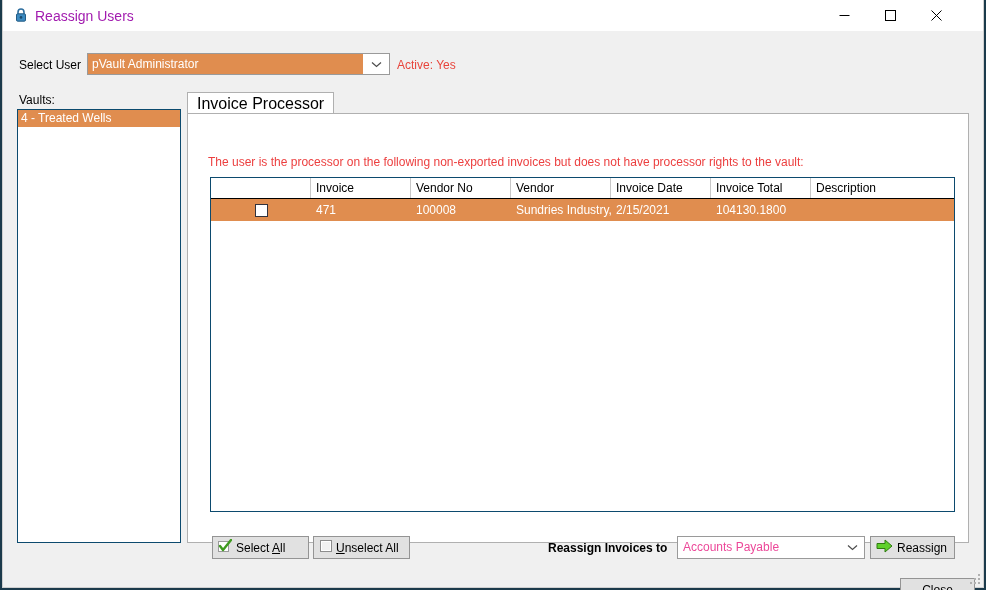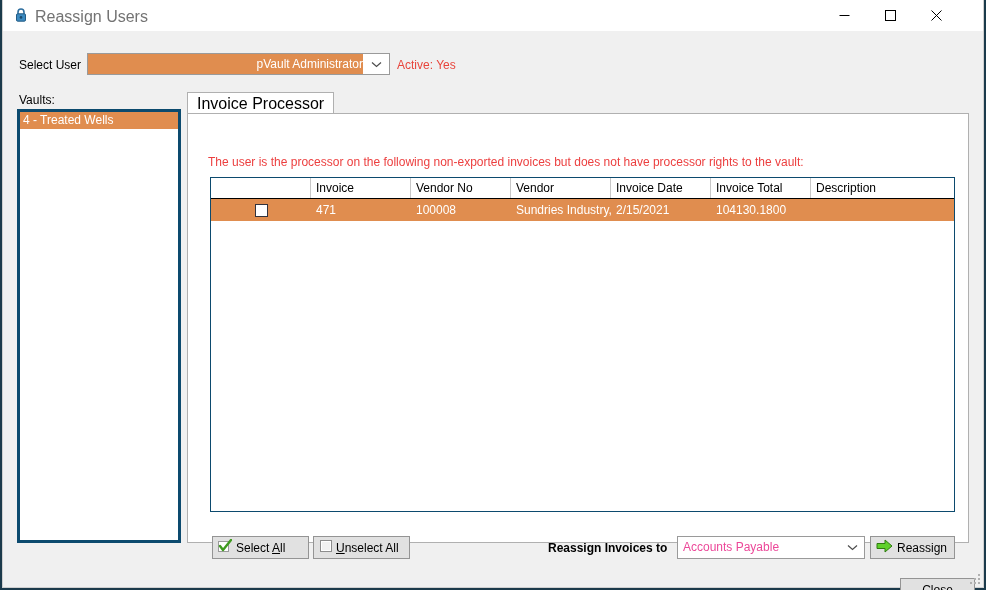--- a/index.html
+++ b/index.html
@@ -39,22 +39,22 @@
     border-bottom: 1px solid #ffffff;
   }
   #title-icon {
     position: absolute;
     left: 10px; top: 7px;
     width: 16px; height: 16px;
   }
   #title-text {
     position: absolute;
     left: 32px; top: 8px;
-    font-size: 16px;
-    color: #737373;
+    font-size: 14px;
+    color: #a21caf;
     white-space: nowrap;
   }
   .wincontrol {
     position: absolute;
     top: 0;
     width: 46px;
     height: 31px;
     display: flex;
     align-items: center;
     justify-content: center;
@@ -78,21 +78,20 @@
     left: 16px; top: 27px;
     font-size: 12px;
   }
   #user-combo {
     position: absolute;
     left: 84px; top: 22px;
     width: 303px; height: 22px;
     border: 1px solid #9a9a9a;
     background: #ffffff;
     box-sizing: border-box;
-    text-align: right;
   }
   #user-combo-value {
     position: absolute;
     left: 0px; top: 0px;
     width: 275px; height: 20px;
     background: #e08d4f;
     color: #ffffff;
     font-size: 12px;
     line-height: 20px;
     padding-left: 4px;
@@ -121,21 +120,21 @@
   #lbl-vaults {
     position: absolute;
     left: 16px; top: 62px;
     font-size: 12px;
   }
   #vaults-list {
     position: absolute;
     left: 14px; top: 78px;
     width: 164px; height: 434px;
     background: #ffffff;
-    border: 3px solid #0c4a6e;
+    border: 1px solid #0c4a6e;
     box-sizing: border-box;
     overflow: hidden;
   }
   .vault-item {
     height: 17px;
     line-height: 17px;
     padding-left: 3px;
     font-size: 12px;
     white-space: nowrap;
     overflow: hidden;

